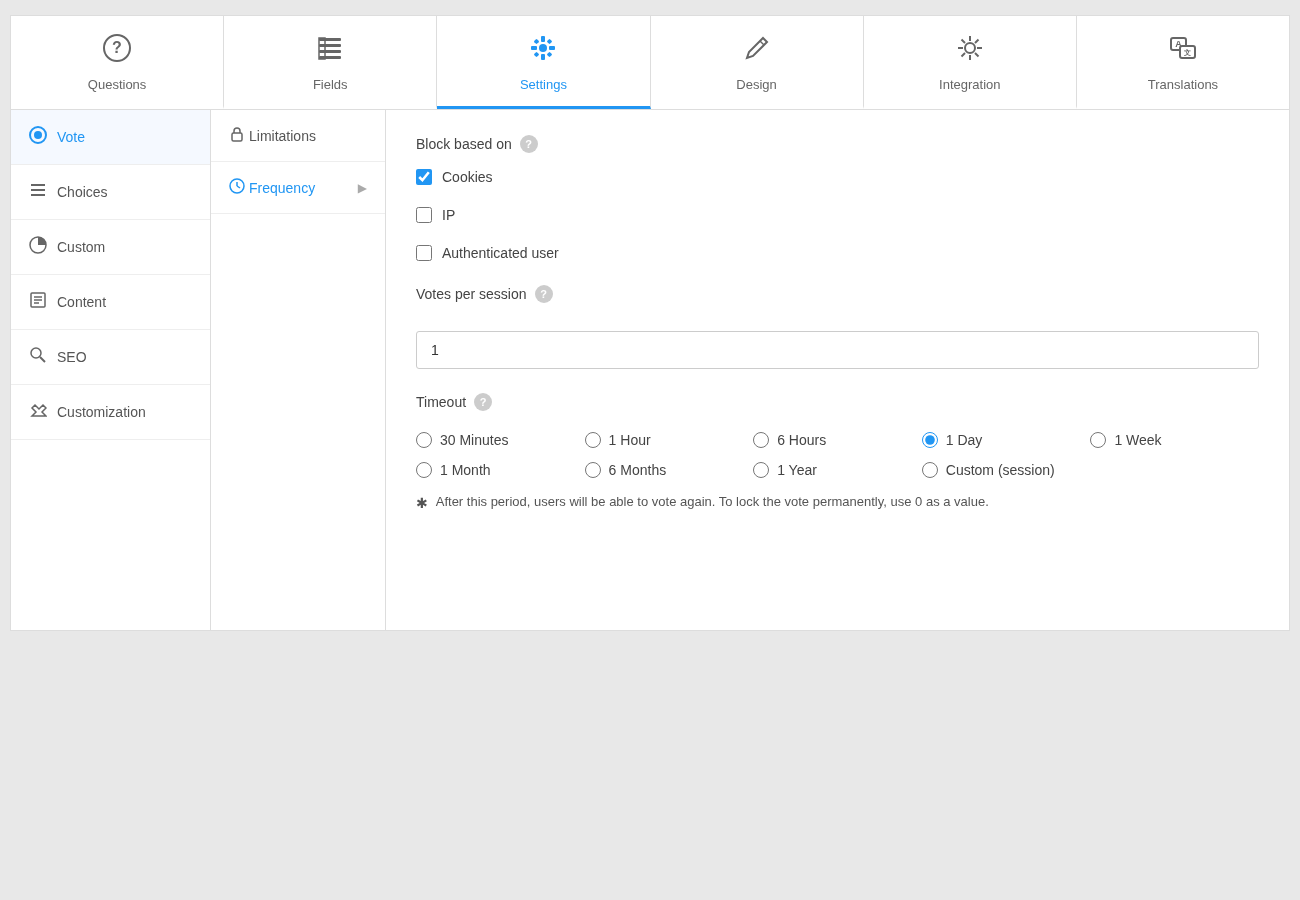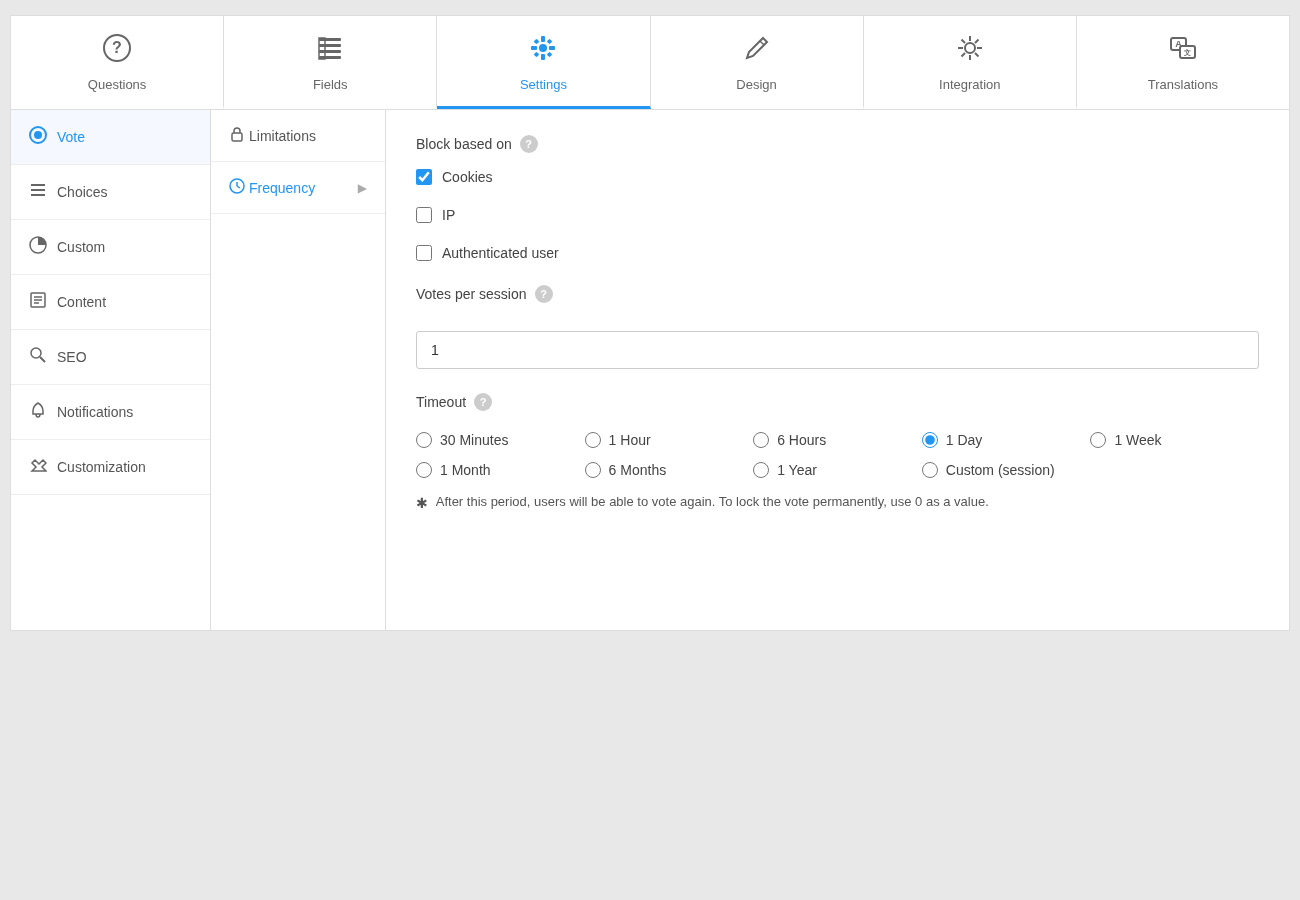--- a/index.html
+++ b/index.html
@@ -336,29 +336,20 @@
         <span>Content</span>
       </div>
       <div class="sidebar-item">
         <span class="s-icon">
           <svg width="18" height="18" viewBox="0 0 18 18">
             <circle cx="7" cy="7" r="5" stroke="#666" stroke-width="1.5" fill="none"></circle>
             <line x1="11" y1="11" x2="16" y2="16" stroke="#666" stroke-width="2"></line>
           </svg>
         </span>
         <span>SEO</span>
-      </div>
-      <div class="sidebar-item">
-        <span class="s-icon">
-          <svg width="18" height="18" viewBox="0 0 18 18">
-            <path d="M9 2 C9 2 4 5 4 10 L4 13 L14 13 L14 10 C14 5 9 2 9 2 Z" stroke="#666" stroke-width="1.5" fill="none"></path>
-            <path d="M7 13 Q7 16 9 16 Q11 16 11 13" stroke="#666" stroke-width="1.5" fill="none"></path>
-          </svg>
-        </span>
-        <span>Notifications</span>
       </div>
       <div class="sidebar-item">
         <span class="s-icon">
           <svg width="18" height="18" viewBox="0 0 18 18">
             <path d="M3 15 L7 11 L3 7 L6 4 L10 8 L14 4 L17 7 L13 11 L17 15 Z" stroke="#666" stroke-width="1.5" fill="none"></path>
           </svg>
         </span>
         <span>Customization</span>
       </div>
     </div>

